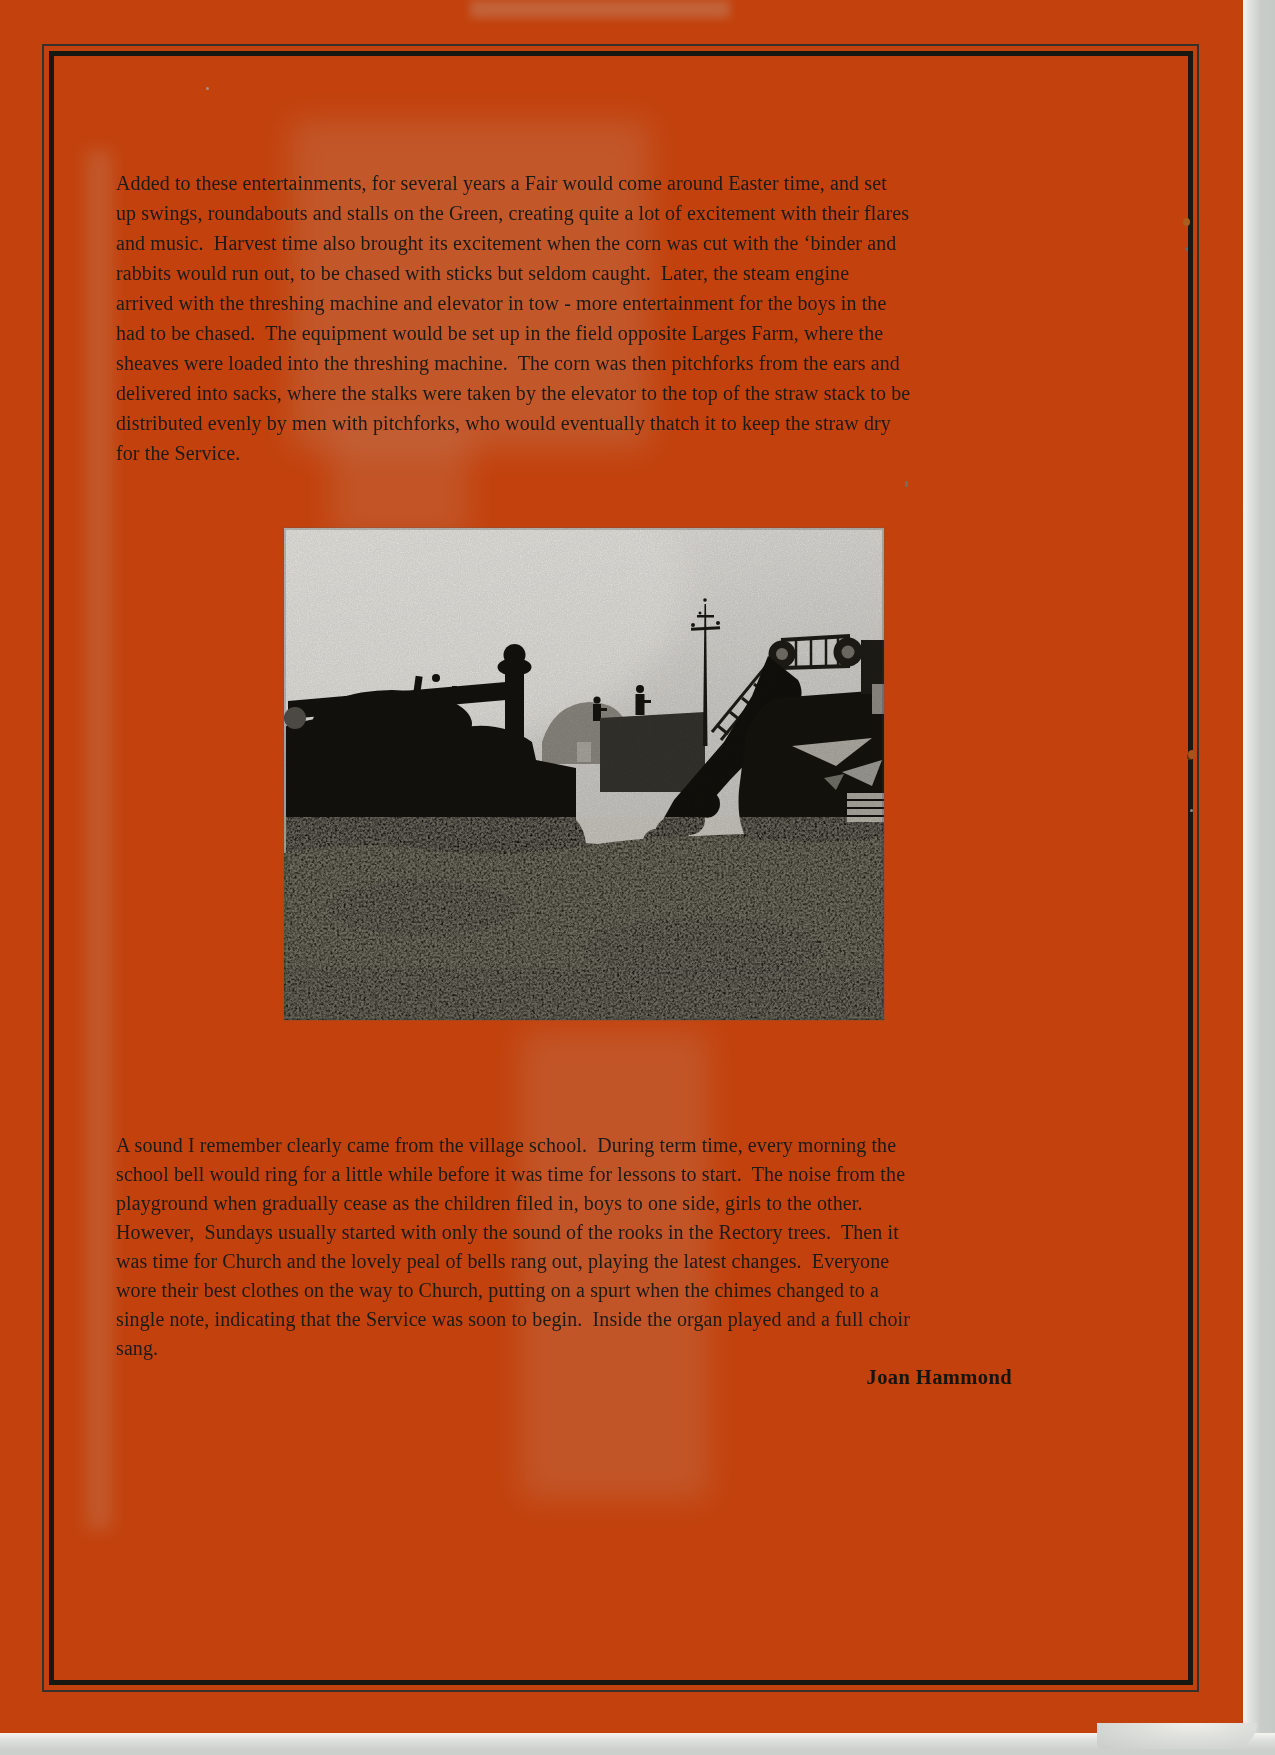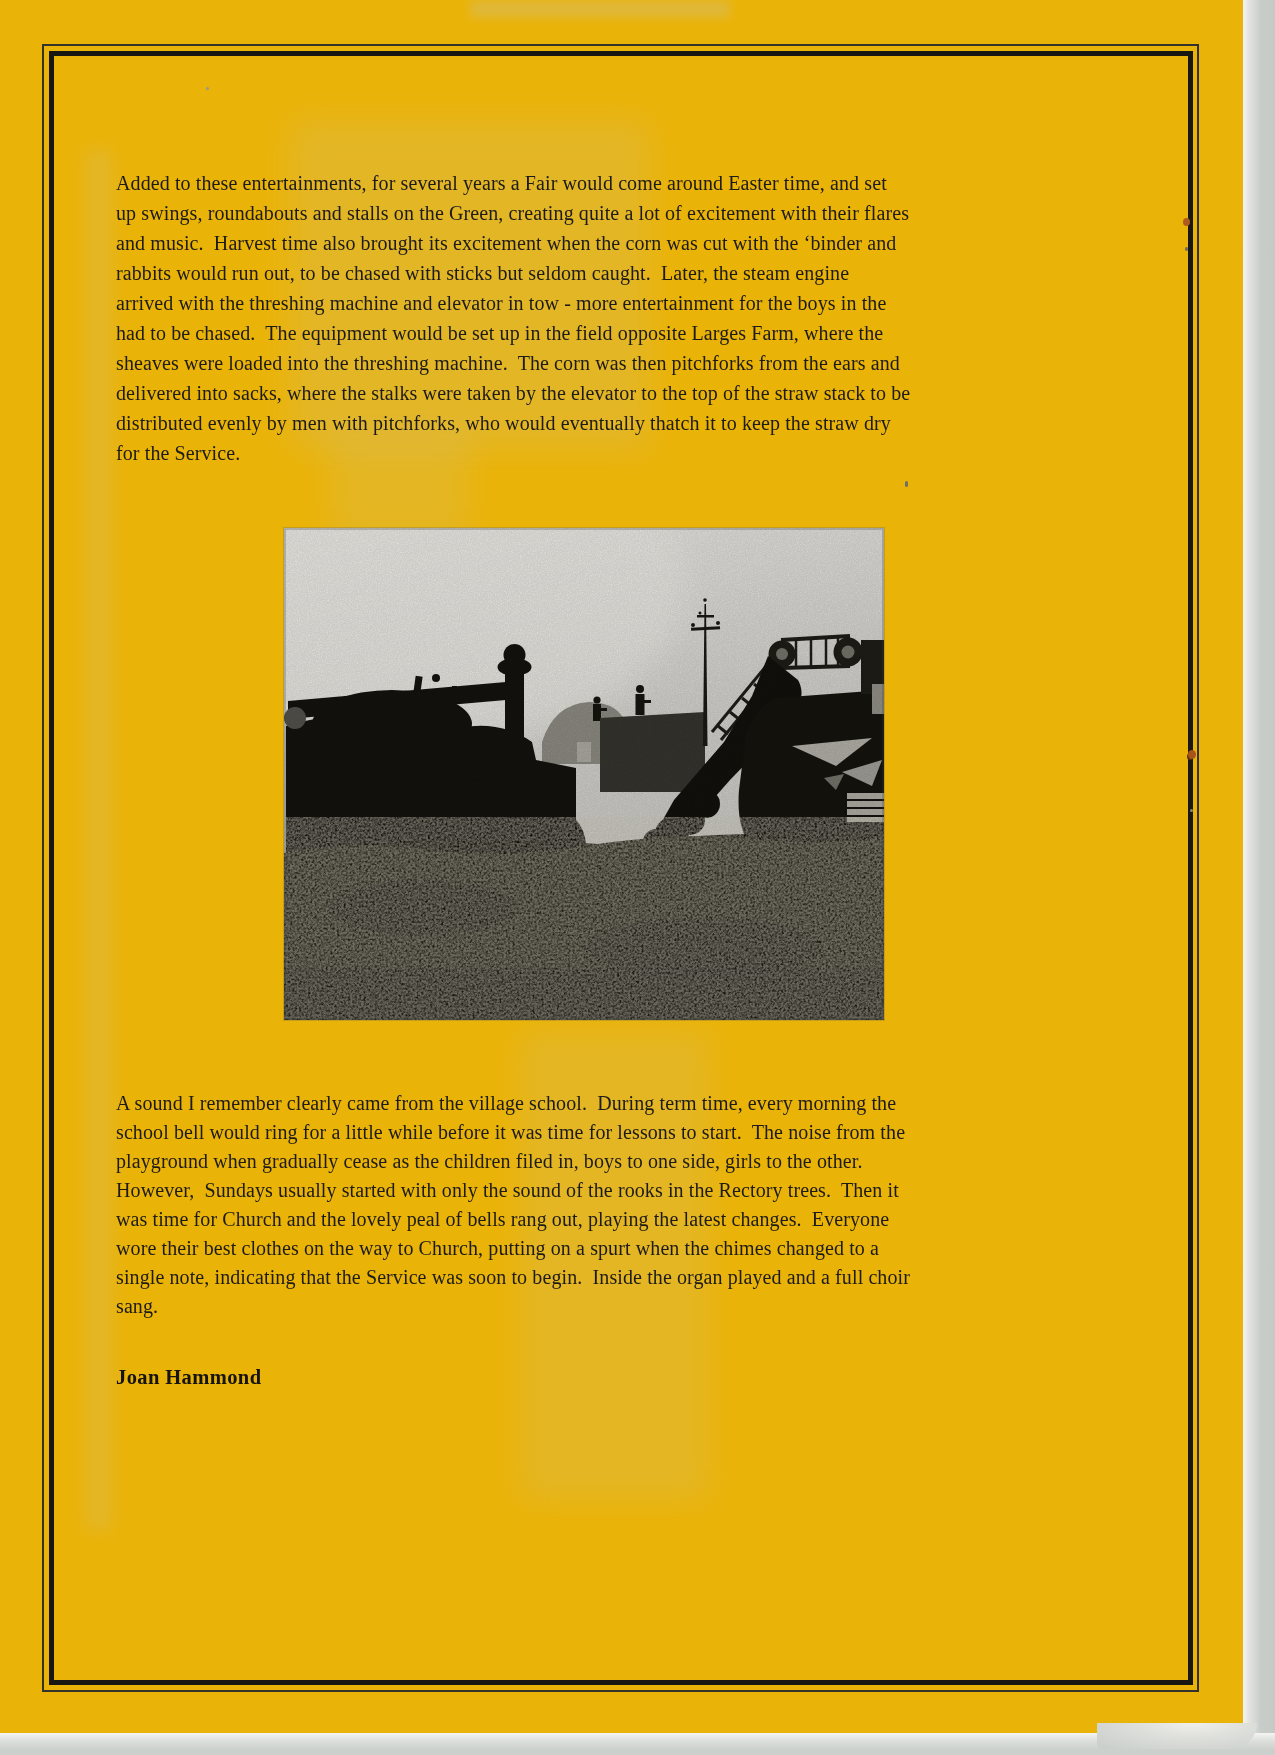--- a/index.html
+++ b/index.html
@@ -1,18 +1,18 @@
 <!DOCTYPE html>
 <html><head>
 <meta charset="utf-8">
 <style>
   html,body{margin:0;padding:0;background:#c7cbc8;}
   #canvas{
     position:relative;width:1275px;height:1755px;overflow:hidden;
-    background:#eab308;
+    background:#c2410c;
     font-family:"Liberation Serif", serif;
   }
   
   #edge-right{position:absolute;top:0;right:0;width:32px;height:1755px;
     background:linear-gradient(90deg,#f5f4f1 0%,#e2e3df 20%,#c9cdca 55%,#c6cac7 100%);}
   #edge-bottom{position:absolute;left:0;bottom:0;width:1275px;height:22px;
     background:linear-gradient(180deg,#f5f4f1 0%,#dcdfdb 35%,#cdd1ce 75%,#cbcfcc 100%);}
   #corner-curl{position:absolute;right:18px;bottom:6px;width:160px;height:26px;
     background:radial-gradient(ellipse at 60% 0%,#efeeea 0%,#d6d9d5 60%,#c9cdca 100%);
     border-radius:0 0 40px 8px;}
@@ -25,23 +25,23 @@
   .ghost{position:absolute;background:#c3c8c4;filter:blur(16px);}
   #ghost-a{left:290px;top:120px;width:360px;height:330px;opacity:.16;}
   #ghost-b{left:330px;top:430px;width:140px;height:110px;opacity:.14;}
   #ghost-c{left:520px;top:1030px;width:190px;height:470px;opacity:.15;}
   #ghost-d{left:86px;top:150px;width:26px;height:1380px;opacity:.18;filter:blur(9px);}
   #ghost-e{left:470px;top:0px;width:260px;height:18px;opacity:.25;filter:blur(5px);}
   
   .textblock{position:absolute;left:116px;color:#1d1b18;}
   .tline{white-space:pre;font-size:20px;letter-spacing:.1px;}
   #paragraph-1{top:168px;} #paragraph-1 .tline{line-height:30px;}
-  #paragraph-2{top:1089px;} #paragraph-2 .tline{line-height:29px;}
+  #paragraph-2{top:1131px;} #paragraph-2 .tline{line-height:29px;}
   #signature{position:absolute;left:116px;top:1366px;width:896px;
-    text-align:left;font-weight:bold;font-size:20.5px;color:#161411;letter-spacing:.4px;}
+    text-align:right;font-weight:bold;font-size:20.5px;color:#161411;letter-spacing:.4px;}
   
   #photo{position:absolute;left:284px;top:528px;width:600px;height:492px;
     outline:1px solid rgba(90,88,82,.25);}
   
   .speck{position:absolute;border-radius:50%;}
   #speck-rust-1{left:1183px;top:218px;width:7px;height:8px;background:#b05a1e;}
   #speck-rust-2{left:1188px;top:750px;width:8px;height:9px;background:#a85318;box-shadow:-2px 2px 0 -1px #5c3410;}
   #speck-dark-1{left:1185px;top:247px;width:3px;height:4px;background:#6b6862;}
   #speck-dark-2{left:1190px;top:809px;width:3px;height:3px;background:#8a8780;}
   #speck-dark-3{left:905px;top:481px;width:3px;height:6px;background:#716e67;border-radius:2px;}

